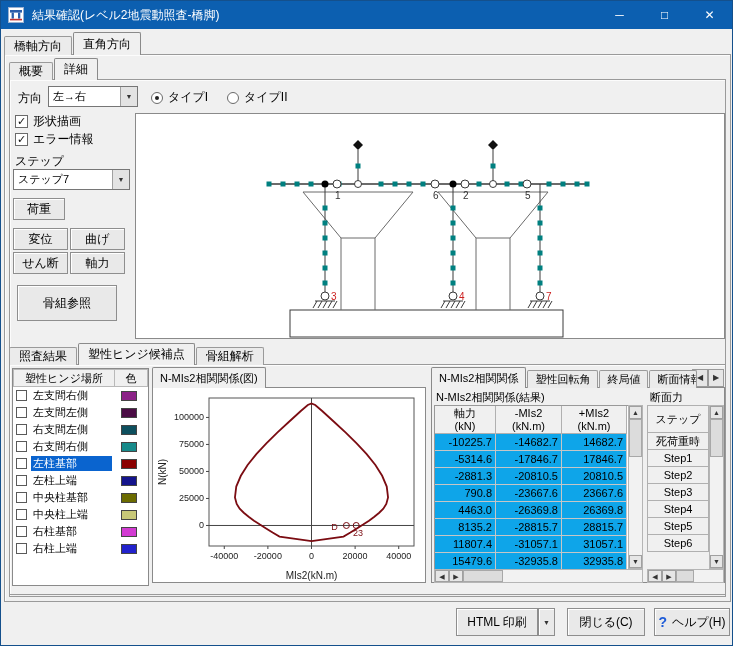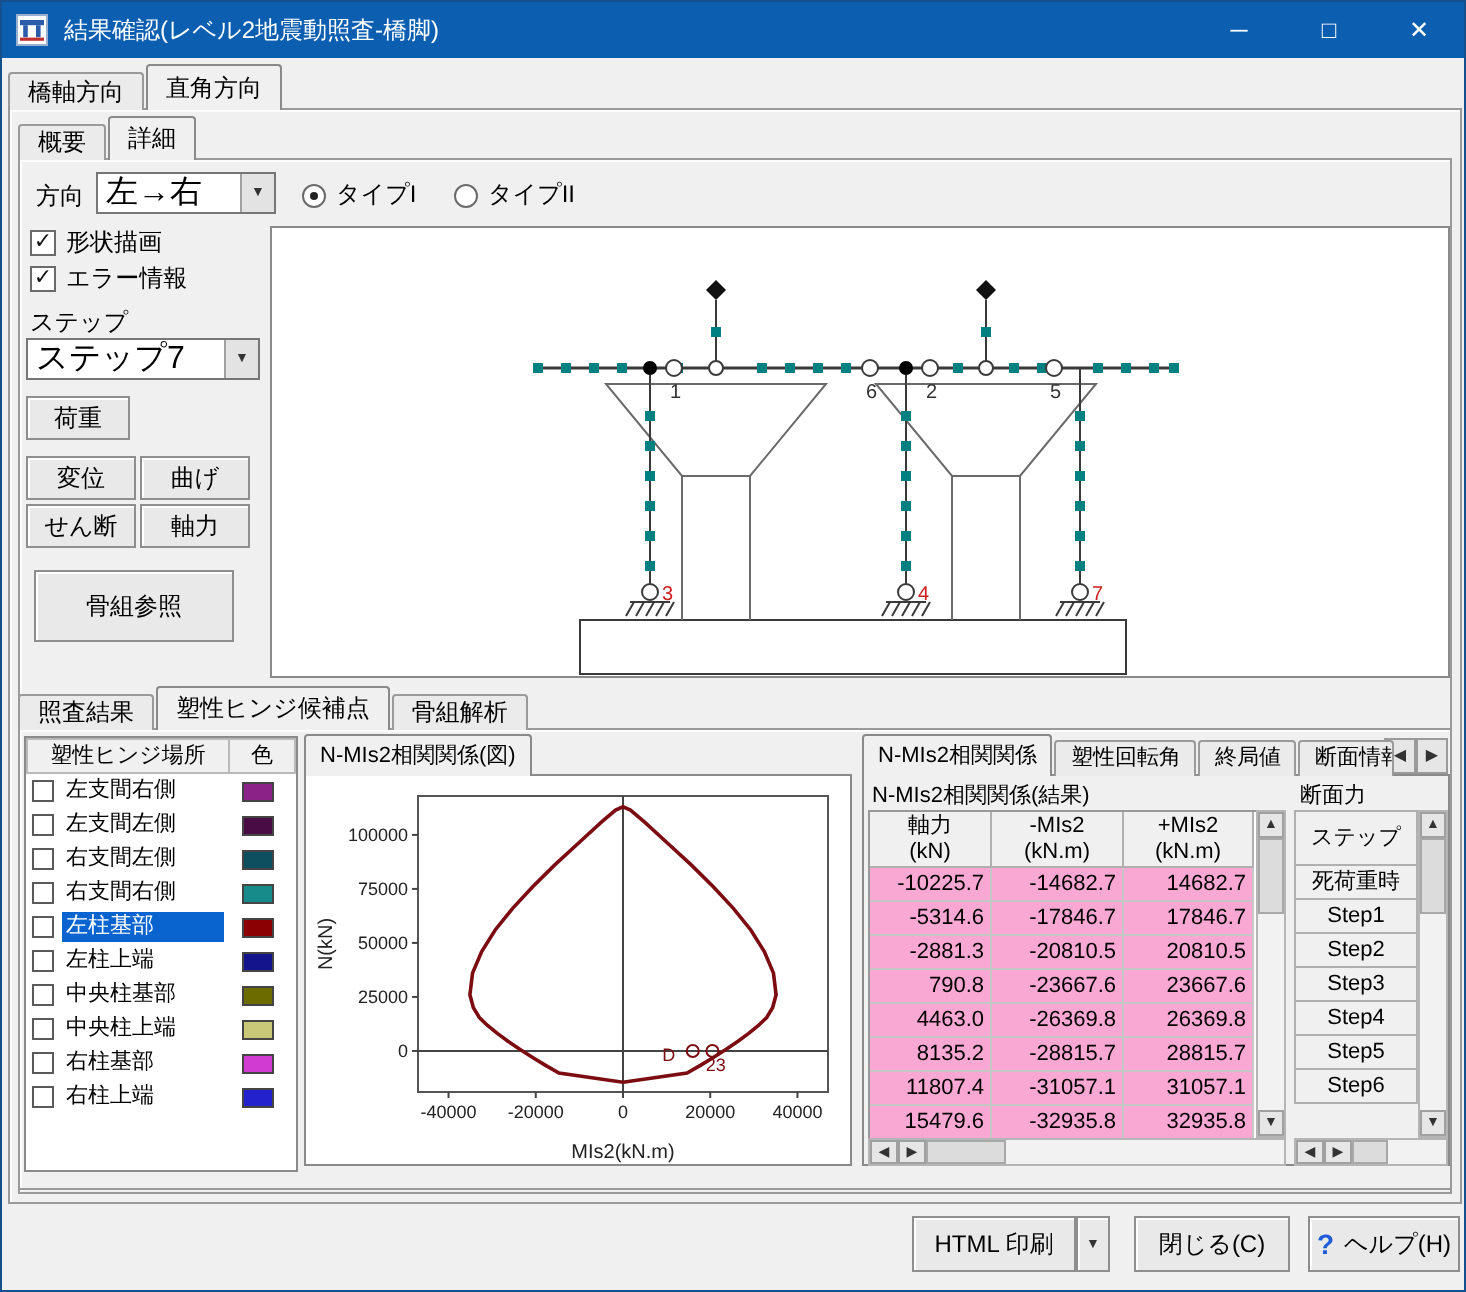--- a/index.html
+++ b/index.html
@@ -20,21 +20,21 @@
   .tab.sel { height: 23px; line-height: 22px; background: #f0f0f0; border-color: #8a8a8a; }
   .tabrow.small { height: 21px; }
   .tabrow.small .tab { height: 18px; line-height: 17px; padding: 0 7px; font-size: 11px; }
   .tabrow.small .tab.sel { height: 21px; line-height: 20px; }
   .page { position: absolute; background: #f0f0f0; border: 1px solid #9a9a9a; box-shadow: inset 1px 1px 0 #fcfcfc; }
 
   
   .lbl { position: absolute; font-size: 12px; white-space: nowrap; }
   .btn { position: absolute; background: #e9e9e9; border: 1px solid #8e8e8e; box-shadow: inset 1px 1px 0 #ffffff; display: flex; align-items: center; justify-content: center; font-size: 12px; white-space: nowrap; }
   .combo { position: absolute; background: #fff; border: 1px solid #767676; display: flex; }
-  .combo .val { flex: 1; padding: 1px 4px; font-size: 16px; line-height: 17px; overflow: hidden; white-space: nowrap; }
+  .combo .val { flex: 1; padding: 1px 4px; font-size: 11px; line-height: 17px; overflow: hidden; white-space: nowrap; }
   .combo .drop { width: 17px; background: #e3e3e3; border-left: 1px solid #a0a0a0; text-align: center; font-size: 7px; line-height: 19px; color: #333; }
   .cbrow { position: absolute; display: flex; align-items: center; }
   .cbox { width: 13px; height: 13px; background: #fff; border: 1px solid #6a6a6a; font-size: 11px; line-height: 11px; text-align: center; color: #111; }
   .cbrow span.t { margin-left: 5px; font-size: 12px; }
   .radio { position: absolute; display: flex; align-items: center; }
   .rdot { width: 12px; height: 12px; border: 1px solid #6a6a6a; border-radius: 50%; background: #fff; position: relative; }
   .radio.on .rdot::after { content: ""; position: absolute; left: 3px; top: 3px; width: 4px; height: 4px; border-radius: 50%; background: #222; }
   .radio span.t { margin-left: 5px; font-size: 12px; }
 
   
@@ -53,21 +53,21 @@
   .hinge-row .swcol { width: 33px; display: flex; justify-content: center; }
   .hinge-row .swatch { width: 16px; height: 10px; border: 1px solid #444; }
 
   
   .chartbox { position: absolute; left: 151px; top: 386px; width: 274px; height: 196px; background: #fff; border: 1px solid #8a8a8a; }
   .resultbox { position: absolute; left: 430px; top: 386px; width: 294px; height: 196px; background: #f0f0f0; border: 1px solid #8a8a8a; }
   .caption { position: absolute; font-size: 11px; white-space: nowrap; }
 
   .rtable { position: absolute; left: 2px; top: 17px; width: 194px; border-top: 1px solid #999; border-left: 1px solid #999; background: #fff; }
   .trow { display: flex; }
-  .tcell { height: 17px; line-height: 16px; border-right: 1px solid #c6c6c6; border-bottom: 1px solid #c6c6c6; font-size: 11px; text-align: right; padding-right: 3px; background: #f9a8d4; overflow: hidden; white-space: nowrap; }
+  .tcell { height: 17px; line-height: 16px; border-right: 1px solid #c6c6c6; border-bottom: 1px solid #c6c6c6; font-size: 11px; text-align: right; padding-right: 3px; background: #0ea5e9; overflow: hidden; white-space: nowrap; }
   .trow .tcell:nth-child(1) { width: 61px; }
   .trow .tcell:nth-child(2) { width: 66px; }
   .trow .tcell:nth-child(3) { width: 65px; }
   .tcell.th { height: 28px; background: #f0f0f0; text-align: center; padding: 1px 0; line-height: 13px; white-space: pre-line; border-right: 1px solid #b0b0b0; border-bottom: 1px solid #b0b0b0; }
 
   .steps { position: absolute; left: 215px; top: 17px; width: 62px; }
   .scell { width: 62px; height: 17px; line-height: 16px; font-size: 11px; text-align: center; background: #f0f0f0; border: 1px solid #b0b0b0; border-top: none; overflow: hidden; white-space: nowrap; }
   .scell.sh { height: 28px; line-height: 27px; border-top: 1px solid #b0b0b0; }
 
   

